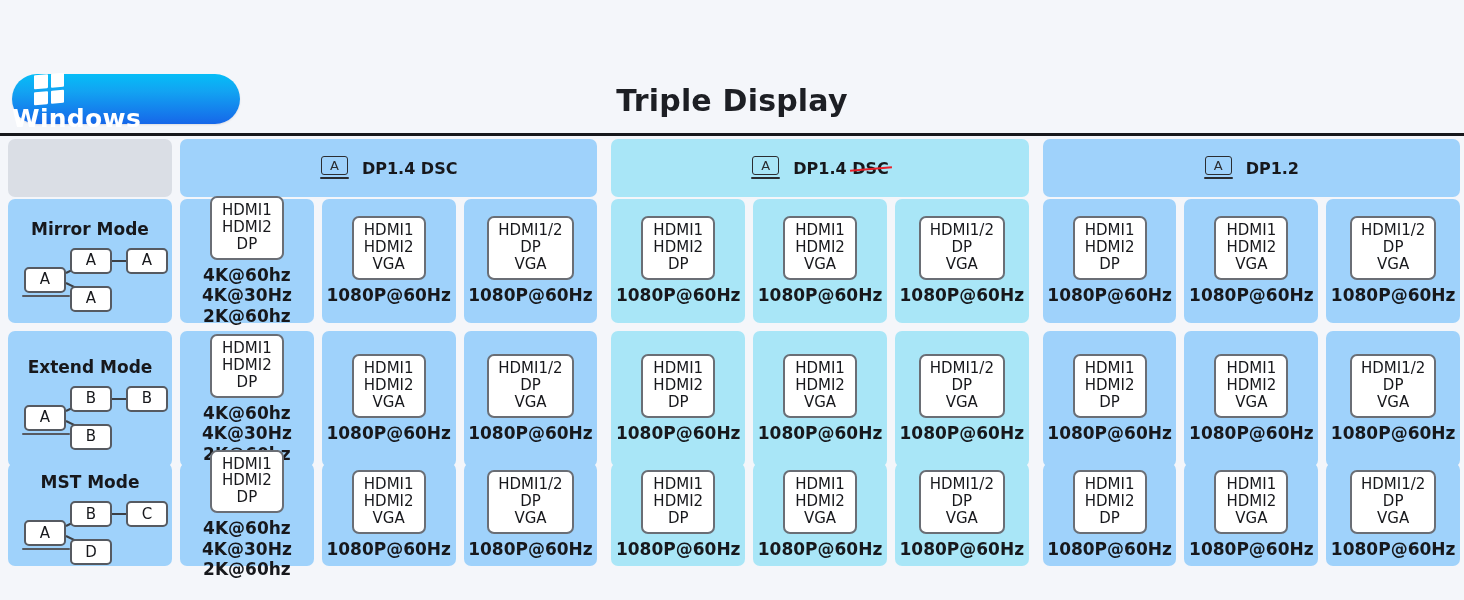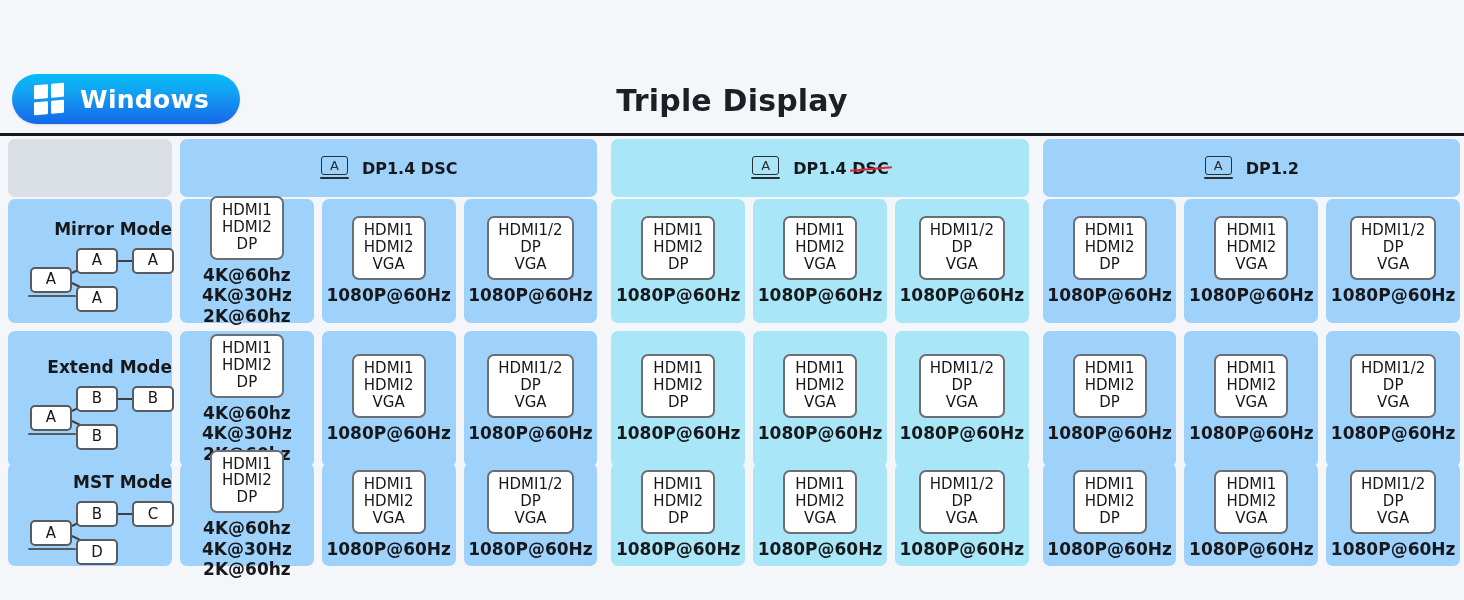--- a/index.html
+++ b/index.html
@@ -18,22 +18,23 @@
     position:absolute;left:0;top:0;width:1464px;height:136px;
     background:#f4f6fa;
     border-bottom:3px solid #17181c;
     box-sizing:border-box;
   }
   .win-badge{
     position:absolute;left:12px;top:74px;
     width:228px;height:50px;
     border-radius:25px;
     background:linear-gradient(180deg,#06bdf7 0%,#12a3f2 35%,#1667e9 100%);
-    display:flex;align-items:center;
+    display:flex;
     box-shadow:0 1px 2px rgba(0,0,0,.10);
+    flex-direction:column;
   }
   .win-logo{
     width:30px;height:30px;margin-left:22px;margin-right:16px;
     display:grid;grid-template-columns:1fr 1fr;grid-template-rows:1fr 1fr;
     gap:3px;flex:0 0 auto;
     transform:skewY(-5deg);
   }
   .win-logo i{display:block;background:#ffffff;border-radius:1px;}
   .win-text{
     color:#fff;font-size:25px;font-weight:bold;letter-spacing:.3px;
@@ -55,21 +56,21 @@
   .row-3{height:103px;top:324px;}
 
   .cell{
     box-sizing:border-box;
     border-radius:7px;
     margin:0 4px;
     display:flex;flex-direction:column;
     align-items:center;justify-content:center;
     position:relative;
   }
-  .c-label{width:164px;flex:0 0 164px;margin-left:8px;align-items:flex-end;}
+  .c-label{width:164px;flex:0 0 164px;margin-left:8px;}
   .c-data{flex:1 1 0;min-width:0;}
 
   .g1{background:#9fd2fb;}
   .g2{background:#a9e6f7;}
   .corner{background:#dadee5;}
 
   
   .gap{flex:0 0 6px;}
 
   

